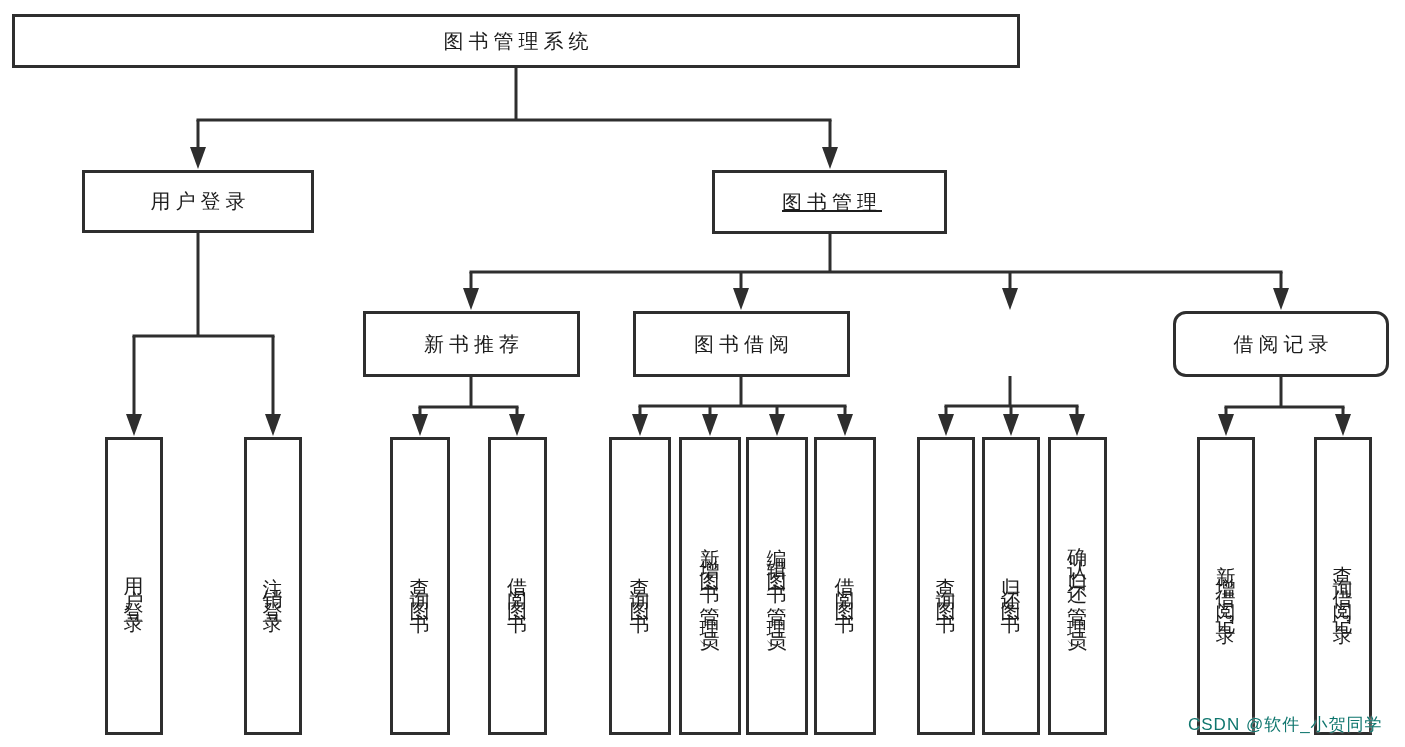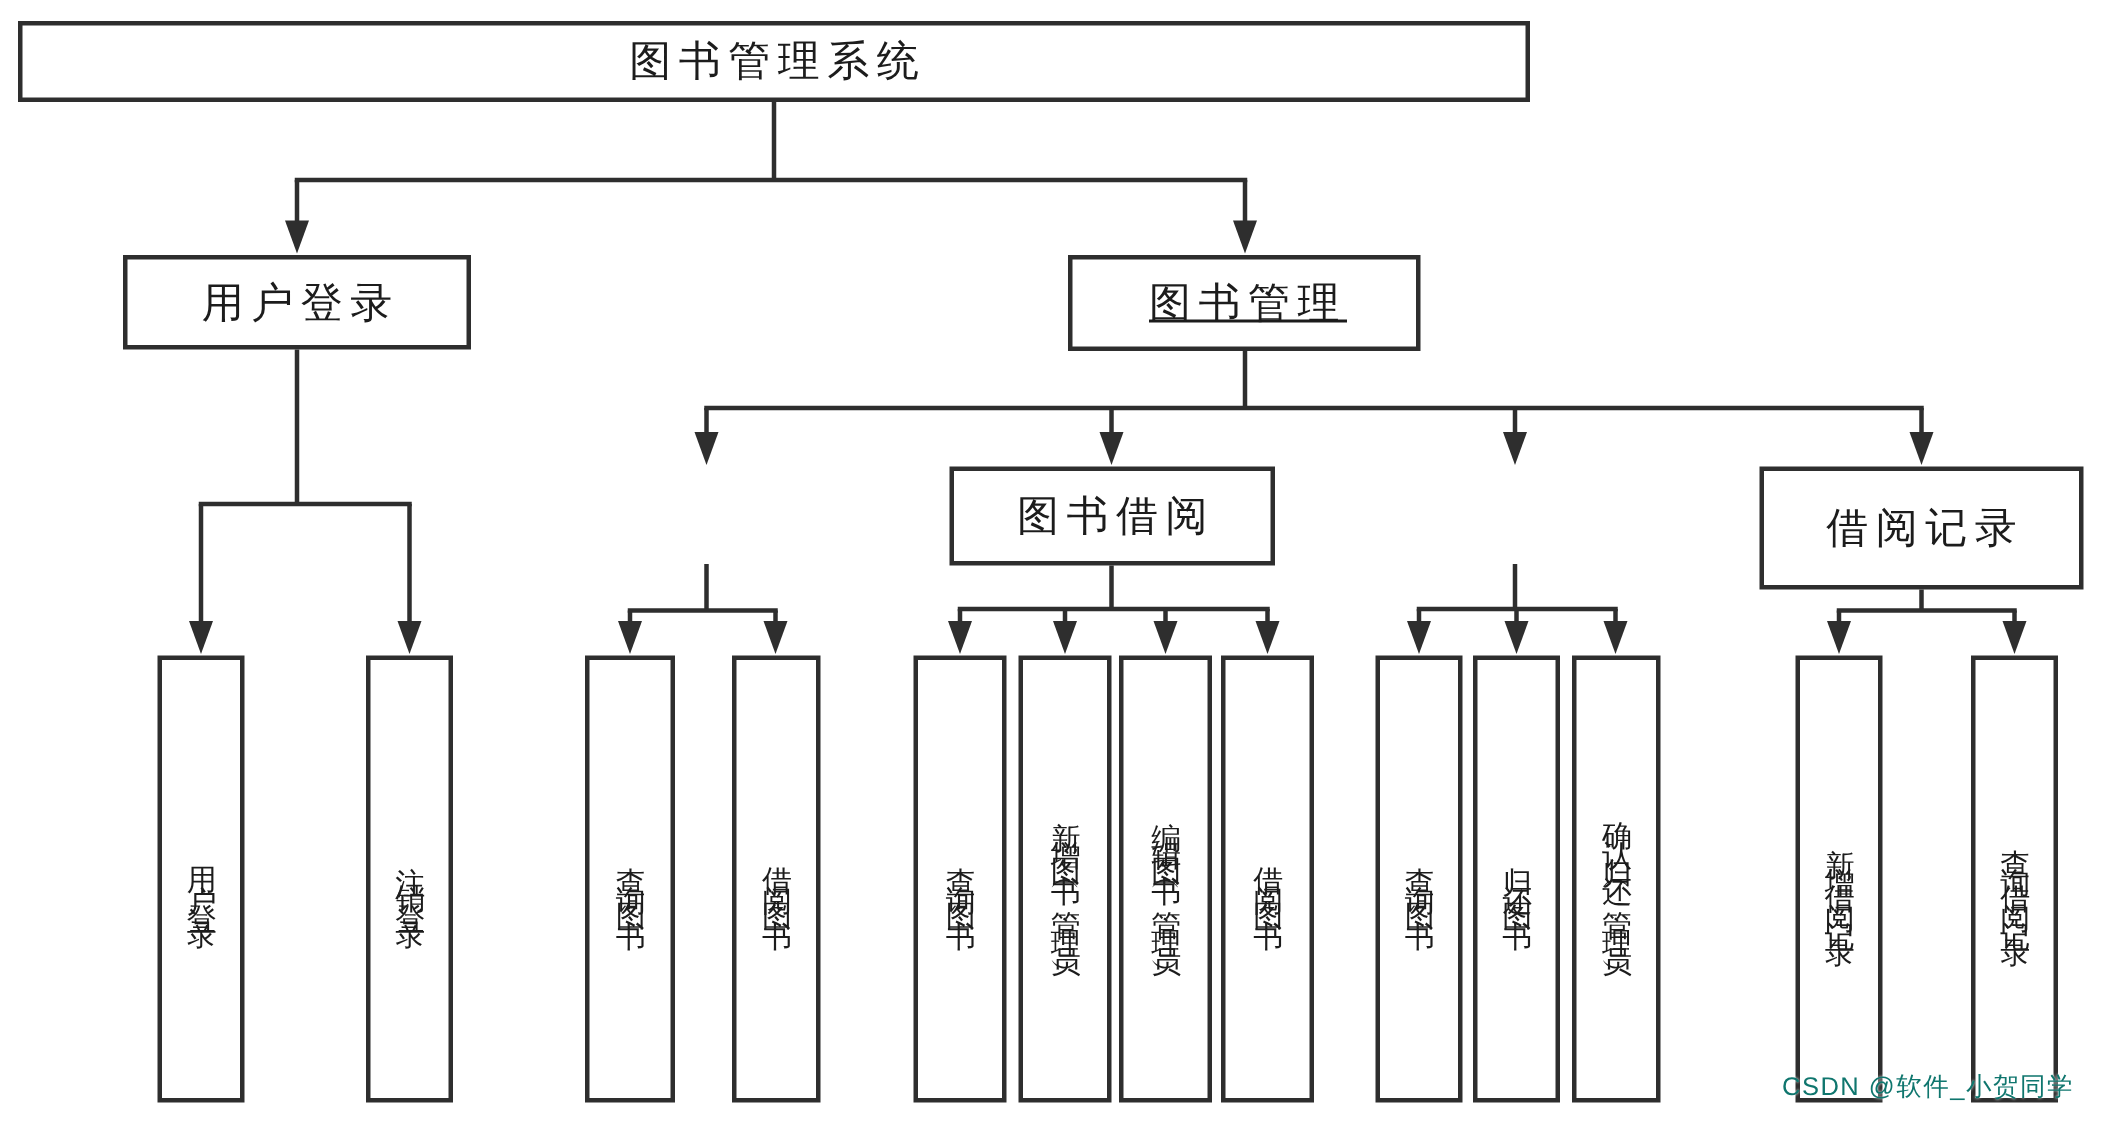--- a/index.html
+++ b/index.html
@@ -12,21 +12,21 @@
   }
   .connectors{position:absolute;left:0;top:0;width:1405px;height:747px;}
   .node{
     position:absolute;
     box-sizing:border-box;
     border:3px solid #2e2e2e;
     background:#ffffff;
     display:flex;align-items:center;justify-content:center;
     color:#1c1c1c;
   }
-  .hnode{font-size:28px;}
+  .hnode{font-size:20px;}
   .hnode .lbl{letter-spacing:5px;padding-left:5px;white-space:nowrap;}
   .vnode .vlbl{
     writing-mode:vertical-rl;
     text-orientation:mixed;
     font-size:20px;
     line-height:1;
     letter-spacing:12px;
     white-space:nowrap;
   }
   .watermark{
@@ -132,24 +132,27 @@
     <span class="lbl">图书管理系统</span>
   </div>
 
   <div class="node hnode" style="left:82px;top:170px;width:232px;height:63px;">
     <span class="lbl">用户登录</span>
   </div>
   <div class="node hnode" style="left:712px;top:170px;width:235px;height:64px;text-decoration:underline;">
     <span class="lbl">图书管理</span>
   </div>
 
+  <div class="node hnode" style="left:363px;top:311px;width:217px;height:66px;">
+    <span class="lbl">新书推荐</span>
+  </div>
   <div class="node hnode" style="left:633px;top:311px;width:217px;height:66px;">
     <span class="lbl">图书借阅</span>
   </div>
-  <div class="node hnode" style="left:1173px;top:311px;width:216px;height:82px;">
+  <div class="node hnode" style="left:1173px;top:311px;width:216px;height:66px;border-radius:13px;">
     <span class="lbl">借阅记录</span>
   </div>
 
   <div class="node vnode" style="left:105px;top:437px;width:58px;height:298px;">
     <span class="vlbl">用户登录</span>
   </div>
   <div class="node vnode" style="left:244px;top:437px;width:58px;height:298px;">
     <span class="vlbl">注销登录</span>
   </div>
 

